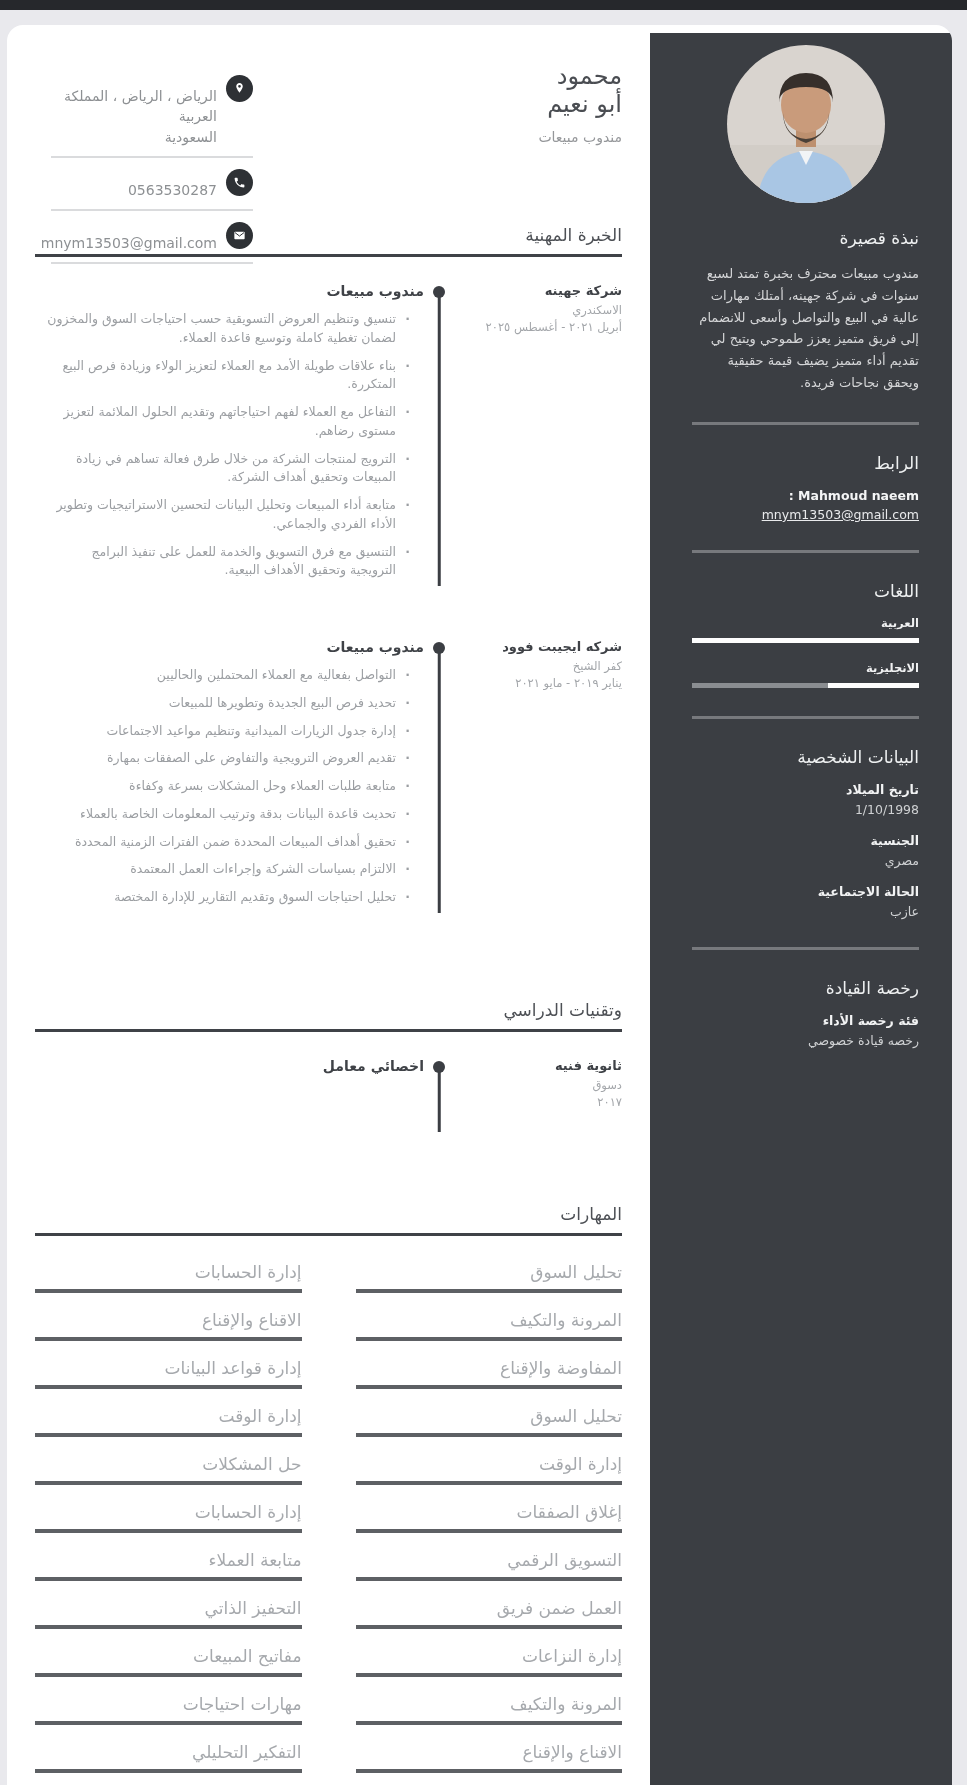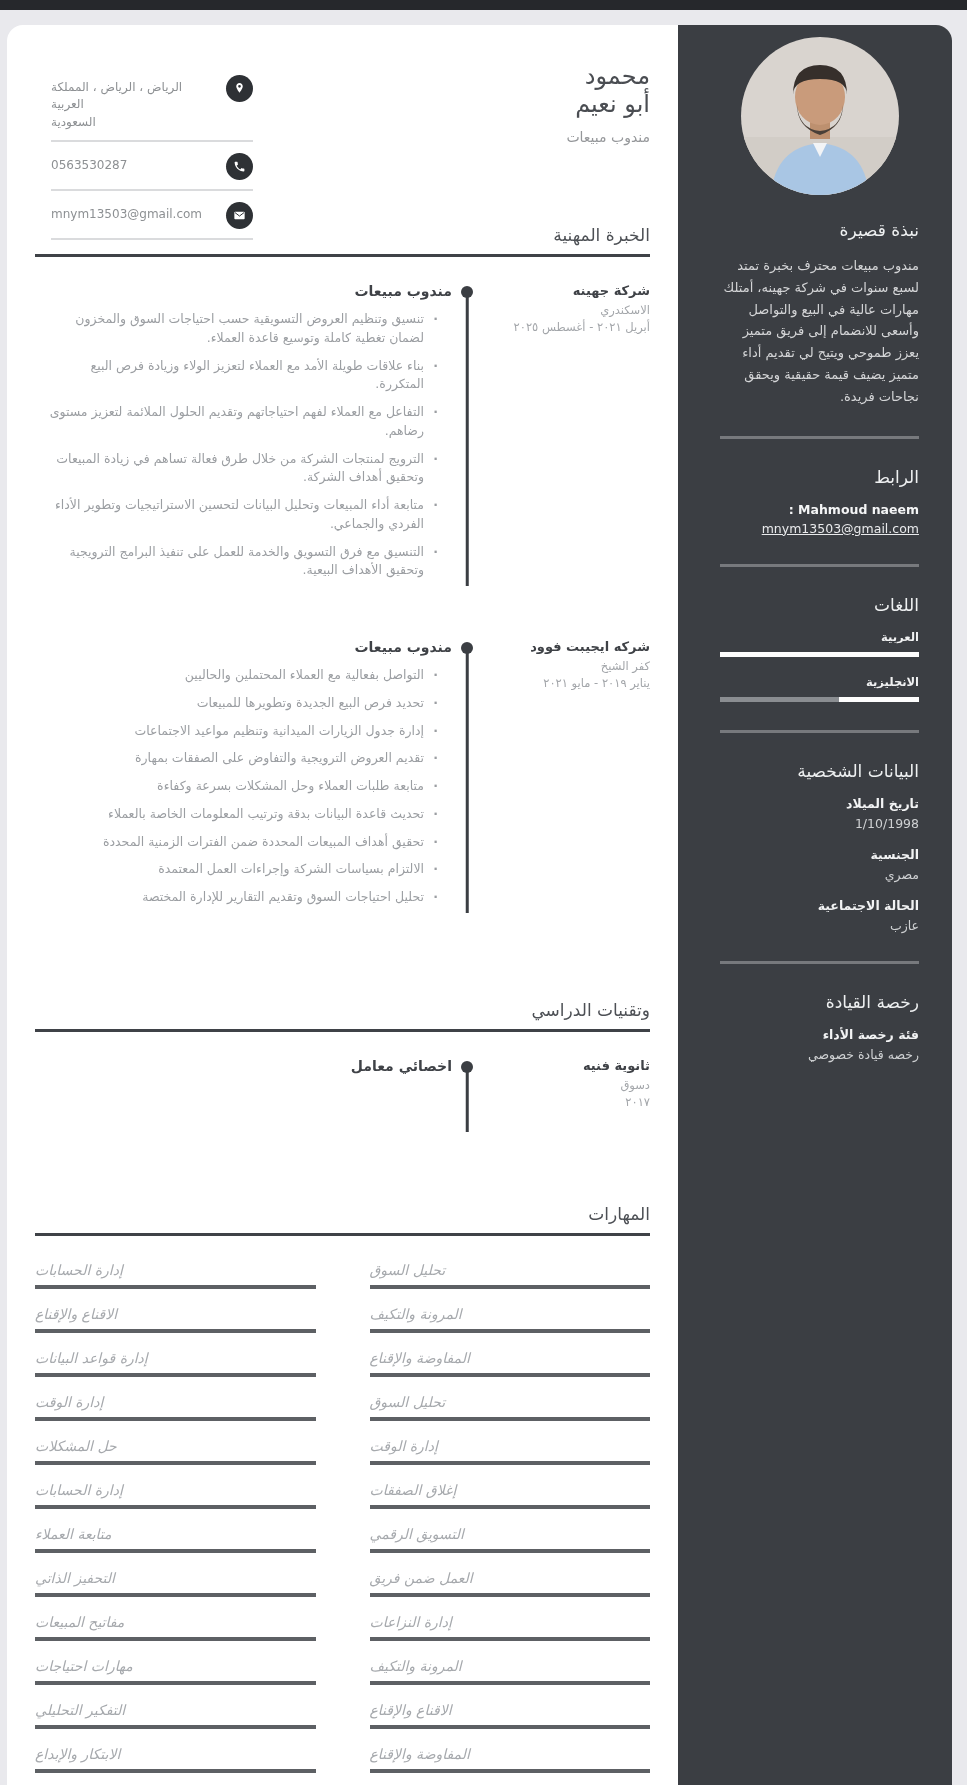--- a/index.html
+++ b/index.html
@@ -15,22 +15,23 @@
   .topbar { position:absolute; top:0; left:0; width:967px; height:10px; background:#26282c; z-index:6; }
 
   .sheet {
     position:absolute; top:25px; left:7px; width:945px; height:1760px;
     background:#ffffff; border-radius:16px 16px 0 0;
     display:flex; flex-direction:row; overflow:hidden;
   }
 
   
   .sidebar {
-    width:274px; flex:none; background:#3b3e43; color:#fff;
+    width:302px; flex:none; background:#3b3e43; color:#fff;
     padding:12px 33px 40px 42px;
+    margin-top:8px;
   }
   .avatar { width:158px; height:158px; border-radius:50%; margin:0 auto; overflow:hidden; display:block; }
   .sb-title { font-size:17px; font-weight:400; color:#eef0f1; margin:0 0 15px; text-align:right; }
   .sb-block { margin-top:25px; }
   .sb-rule { height:3px; background:#77797d; border:0; margin:28px 0; }
   .summary-text { font-size:13px; line-height:1.68; color:#d4d5d7; margin:0; text-align:right; }
   .link-name { font-size:12.5px; font-weight:bold; color:#f4f5f6; text-align:right; }
   .link-url  { font-size:12.5px; color:#e9eaec; text-decoration:underline; display:block; text-align:right; margin-top:4px; }
   .lang { margin-bottom:18px; }
   .lang-label { font-size:11.5px; font-weight:bold; color:#f0f1f2; margin-bottom:8px; text-align:right; }
@@ -43,21 +44,21 @@
   
   .main { flex:1; padding:38px 28px 0 28px; position:relative; }
 
   .header { position:relative; height:162px; }
   .identity { position:absolute; top:0; right:0; text-align:right; }
   .name { font-size:24px; line-height:1.16; font-weight:500; color:#4a4d52; margin:0; }
   .job-title { font-size:14px; color:#95979a; margin-top:10px; }
 
   .contacts { position:absolute; top:12px; left:16px; width:202px; }
   .contact-row { display:flex; align-items:flex-start; gap:9px; padding-bottom:9px; border-bottom:2px solid #dadbdd; margin-bottom:11px; }
-  .contact-text { flex:1; font-size:12px; color:#8d9093; line-height:1.45; padding-top:4px; text-align:left; }
+  .contact-text { flex:1; font-size:14px; color:#8d9093; line-height:1.45; padding-top:4px; text-align:right;margin-top:7px; }
   .cicon { width:27px; height:27px; border-radius:50%; background:#2e3135; flex:none;
            display:flex; align-items:center; justify-content:center; }
 
   .sec { margin-top:0; }
   .sec-title { font-size:17px; font-weight:400; color:#4d5055; text-align:right; margin:0; }
   .sec-rule { height:3px; background:#3f4247; margin-top:9px; }
   .sec-experience { margin-top:0; }
   .sec-education { margin-top:82px; }
   .sec-skills { margin-top:56px; }
 
@@ -71,21 +72,21 @@
   .dot { position:absolute; top:5px; right:50%; transform:translateX(50%); width:12px; height:12px; border-radius:50%; background:#3b3e43; }
   .tline { position:absolute; top:16px; bottom:5px; right:50%; transform:translateX(50%); width:3.5px; background:#3b3e43; }
   .entry.edu .tline { bottom:16px; }
   .role { font-size:14px; font-weight:bold; color:#3f4247; margin:0 0 11px; padding-top:2px; text-align:right; }
   .bullets { list-style:none; margin:11px; padding:0; }
   .bullets li { position:relative; padding-right:17px; font-size:12.5px; color:#9b9ea2; line-height:1.5; margin-bottom:9px; text-align:right; }
   .bullets li::before { content:"·"; position:absolute; right:3px; top:0; font-weight:bold; color:#9b9ea2; }
 
   .skills-grid { display:grid; grid-template-columns:1fr 1fr; column-gap:54px; margin-top:26px; }
   .skill { margin-bottom:17px; }
-  .skill-label { font-size:14px; color:#a6a9ad; text-align:left; margin-bottom:7px;font-style:italic; }
+  .skill-label { font-size:17px; color:#a6a9ad; text-align:right; margin-bottom:7px; }
   .skill-bar { height:4px; background:#5d6064; }
 </style>
 </head>
 <body>
 
 <div class="topbar"></div>
 
 <div class="sheet">
 
   <aside class="sidebar">

